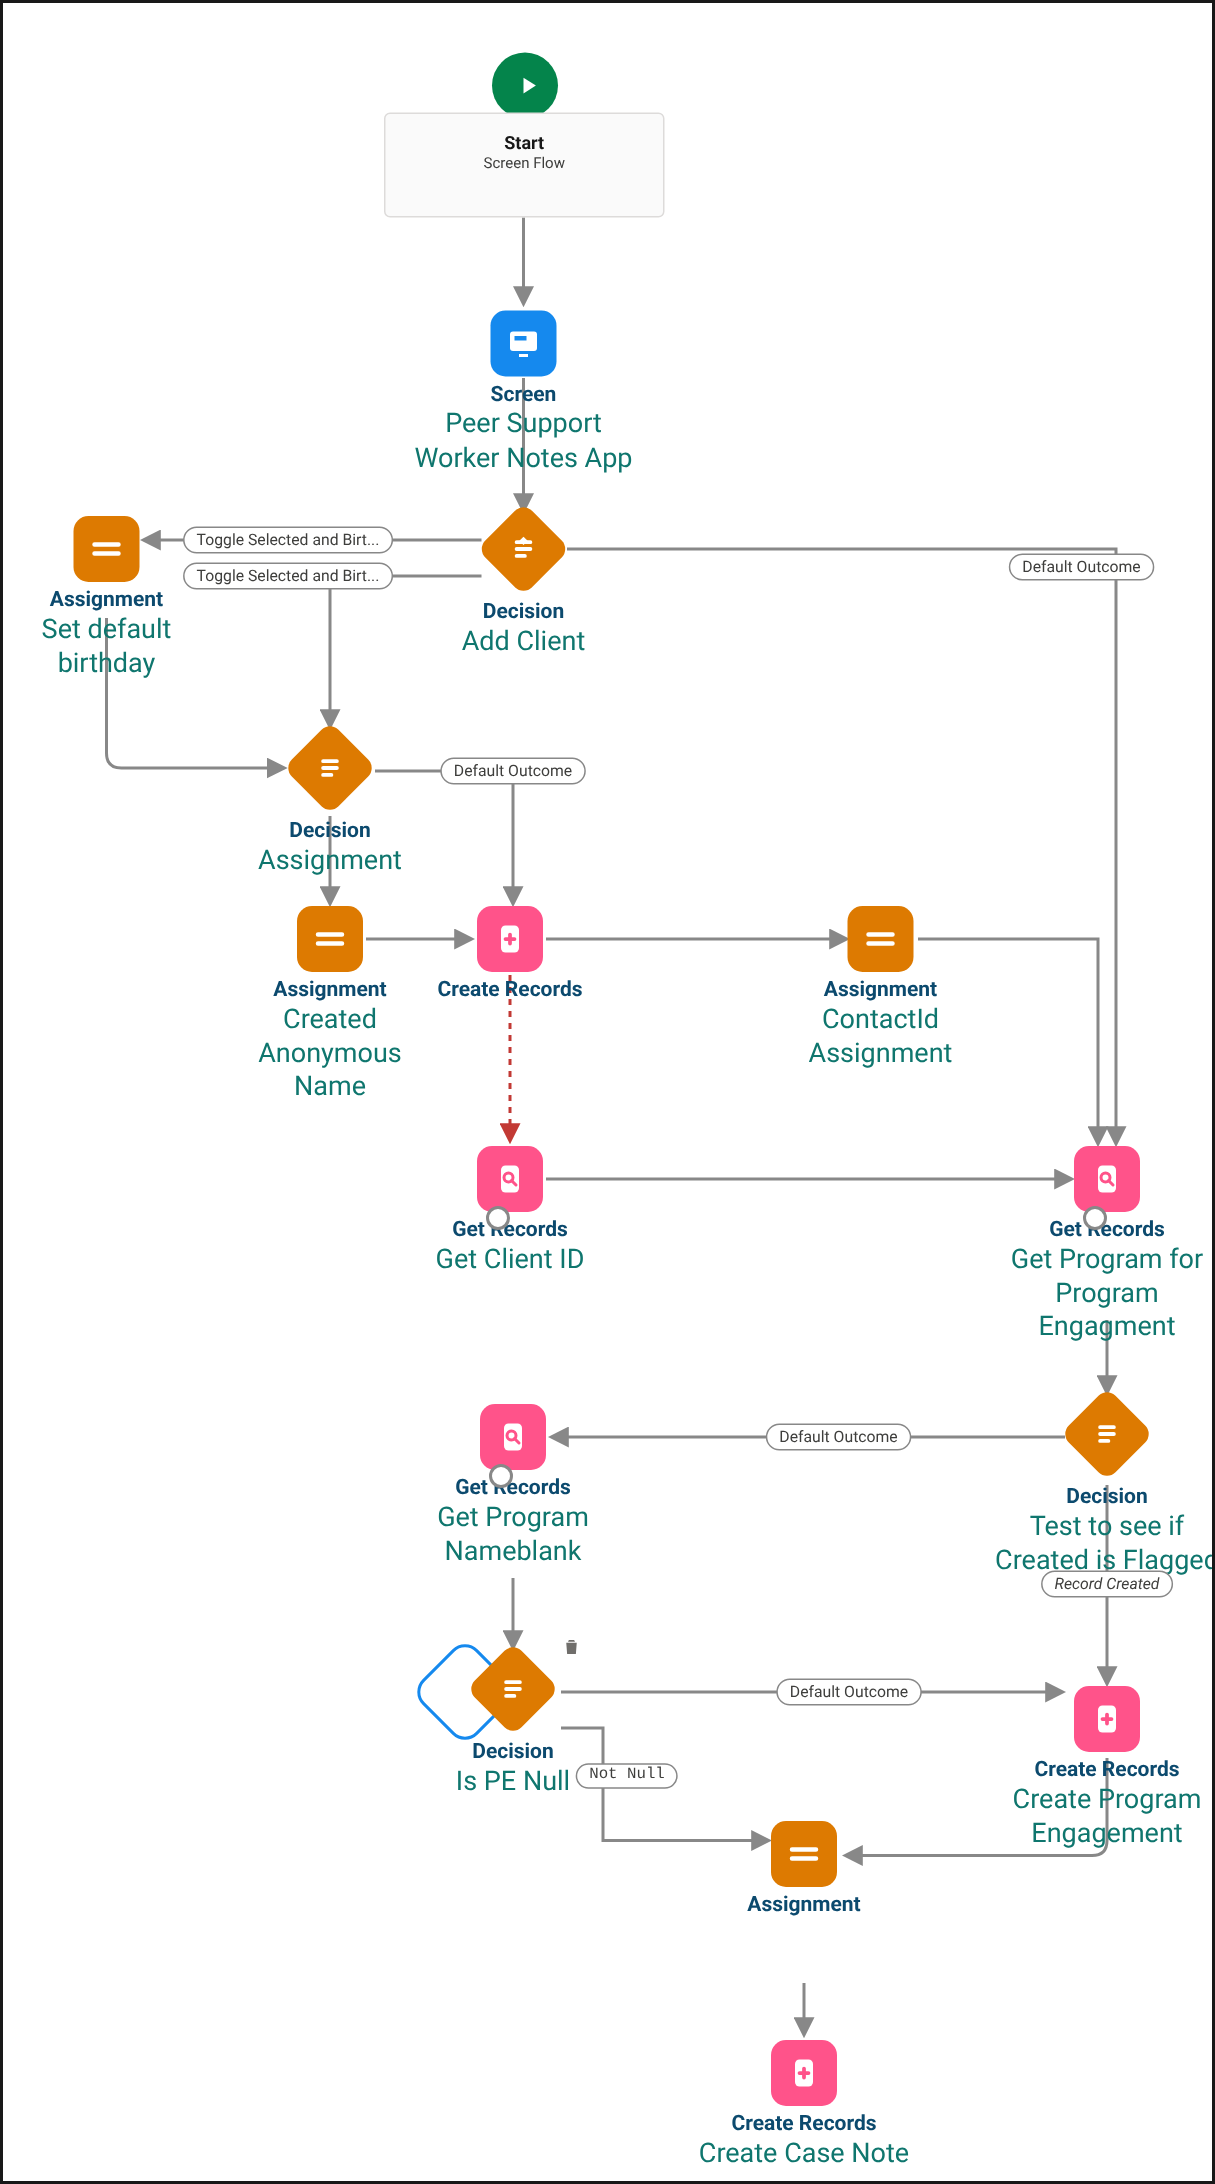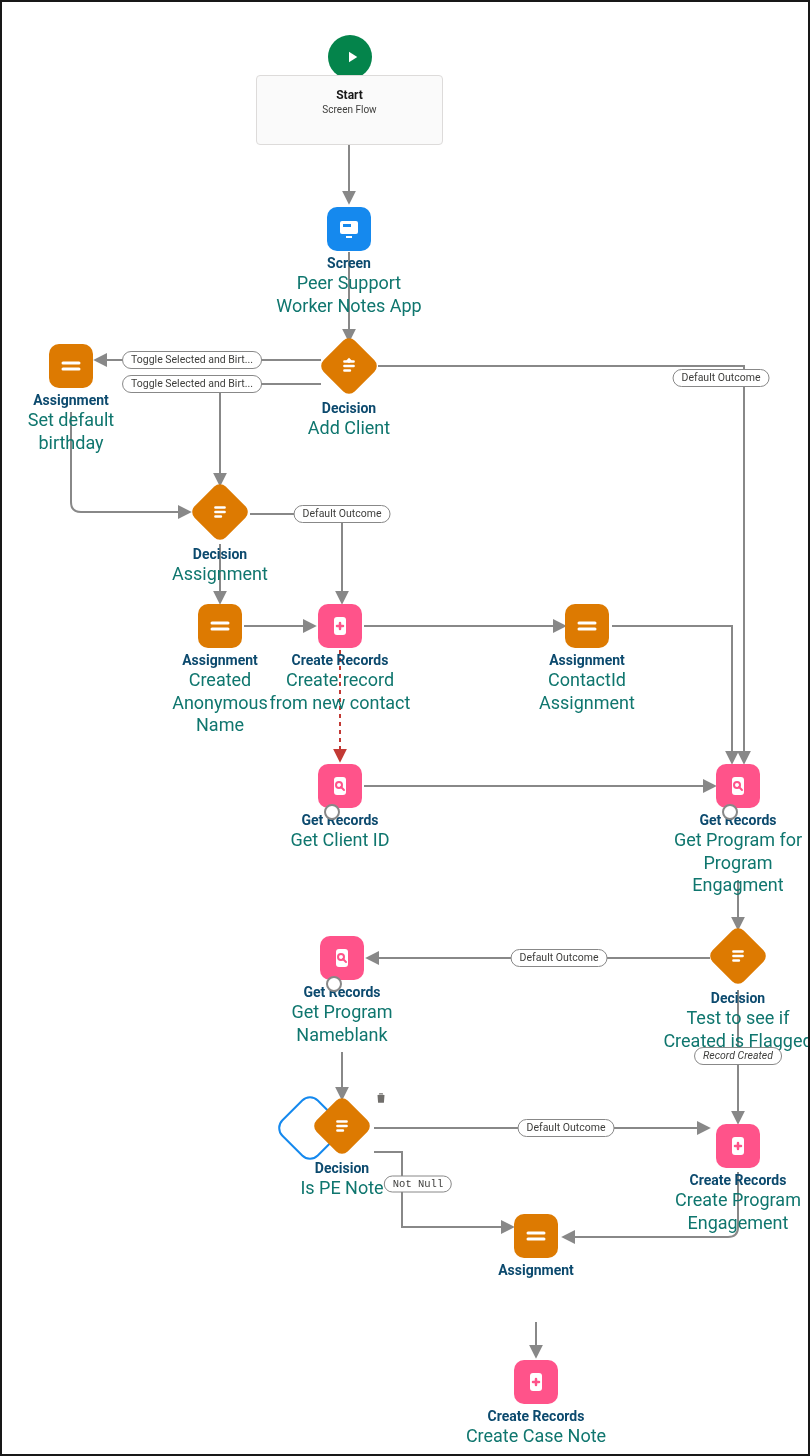--- a/index.html
+++ b/index.html
@@ -293,21 +293,20 @@
   </div>
 
   <div class="node" style="left:338px; top:602px; width:150px;">
     <span class="sq pink">
       <svg viewBox="0 0 24 24">
           <rect x="6" y="3" width="12" height="18" rx="3"></rect>
           <path d="M12 9v6M9 12h6" stroke="#ff538a" stroke-width="2.5" stroke-linecap="round"></path>
         </svg>
     </span>
     <div class="title">Create Records</div>
-    <div class="subtitle">Create record from new contact</div>
   </div>
 
   <div class="node" style="left:585px; top:602px;">
     <span class="sq orange">
       <svg viewBox="0 0 24 24">
           <path d="M4 9h16M4 15h16" stroke="#fff" stroke-width="3" stroke-linecap="round"></path>
         </svg>
     </span>
     <div class="title">Assignment</div>
     <div class="subtitle">ContactId Assignment</div>
@@ -366,21 +365,21 @@
 
   <div class="node diamond-selected" style="left:340px; top:1098px; width:120px;">
     <span class="diamond-wrap">
       <span class="diamond">
         <svg viewBox="0 0 24 24">
             <path d="M7 7h10M7 12h10M7 17h6" stroke="#fff" stroke-width="2.8" stroke-linecap="round"></path>
           </svg>
       </span>
     </span>
     <div class="title">Decision</div>
-    <div class="subtitle">Is PE Note</div>
+    <div class="subtitle">Is PE Null</div>
   </div>
   <div class="trash" style="left:372px; top:1088px;">
     <svg viewBox="0 0 24 24">
         <path d="M6 7h12l-1 13H7L6 7zm3-3h6l1 2H8l1-2z"></path>
       </svg>
   </div>
 
   <div class="node" style="left:736px; top:1122px; width:140px;">
     <span class="sq pink">
       <svg viewBox="0 0 24 24">

